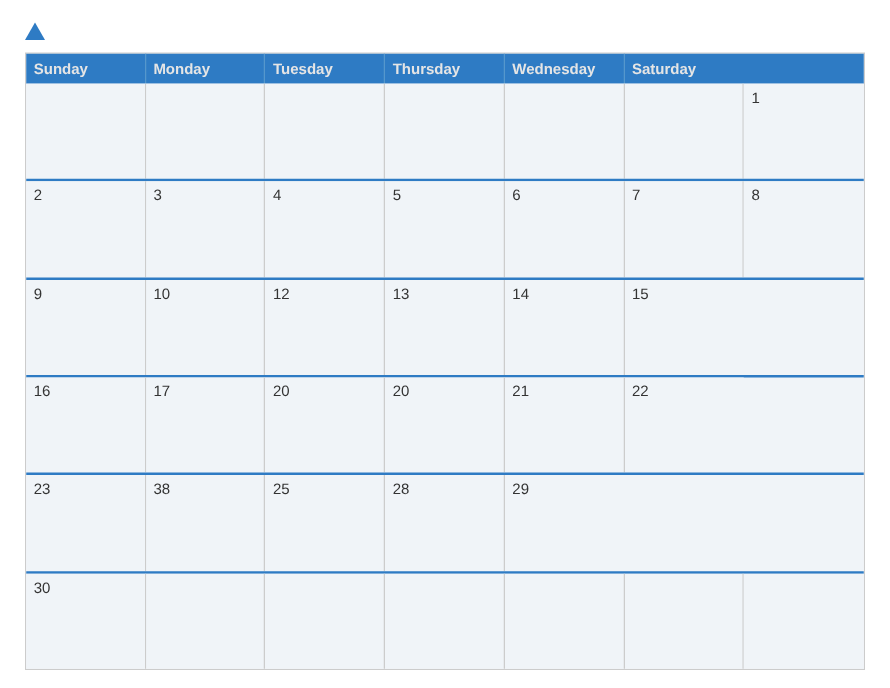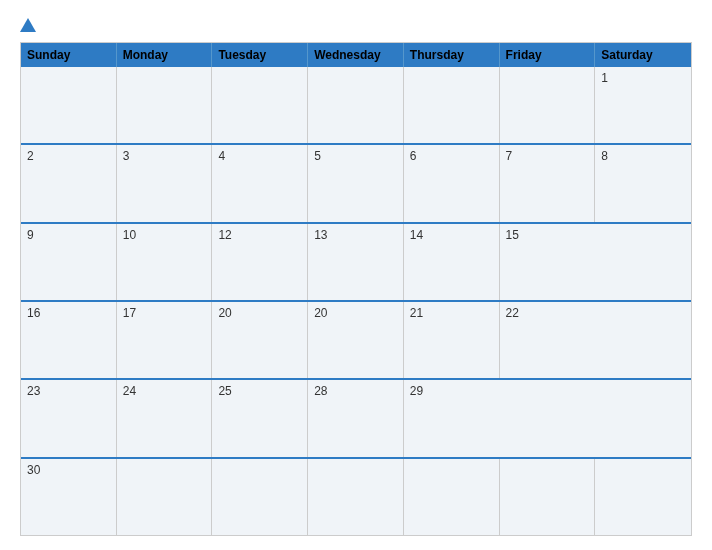--- a/index.html
+++ b/index.html
@@ -64,21 +64,21 @@
       display: flex;
       flex-direction: column;
       border: 1px solid #ccc;
     }
     .cal-header {
       display: grid;
       grid-template-columns: repeat(7, 1fr);
       background: #2e7bc4;
     }
     .cal-header-cell {
-      color: #000000;
+      color: #e5e5e5;
       font-size: 12px;
       font-weight: bold;
       text-align: left;
       padding: 5px 6px;
       border-right: 1px solid #5597cc;
     }
     .cal-header-cell:last-child {
       border-right: none;
     }
     .cal-body {
@@ -129,23 +129,22 @@
       </div>
     </div>
     <div class="title"></div>
   </div>
 
   <div class="calendar">
     <div class="cal-header">
     <div class="cal-header-cell">Sunday</div>
         <div class="cal-header-cell">Monday</div>
         <div class="cal-header-cell">Tuesday</div>
+        <div class="cal-header-cell">Thursday</div>
         <div class="cal-header-cell">Wednesday</div>
-        <div class="cal-header-cell">Thursday</div>
-        <div class="cal-header-cell">Friday</div>
         <div class="cal-header-cell">Saturday</div>
       </div>
     <div class="cal-body">
     <div class="cal-row">
           <div class="cal-cell empty"></div>
           <div class="cal-cell empty"></div>
           <div class="cal-cell empty"></div>
           <div class="cal-cell empty"></div>
           <div class="cal-cell empty"></div>
           <div class="cal-cell empty"></div>
@@ -171,21 +170,21 @@
         <div class="cal-row">
           <div class="cal-cell"><span class="day-num">16</span></div>
           <div class="cal-cell"><span class="day-num">17</span></div>
           <div class="cal-cell"><span class="day-num">20</span></div>
           <div class="cal-cell"><span class="day-num">20</span></div>
           <div class="cal-cell"><span class="day-num">21</span></div>
           <div class="cal-cell"><span class="day-num">22</span></div>
         </div>
         <div class="cal-row">
           <div class="cal-cell"><span class="day-num">23</span></div>
-          <div class="cal-cell"><span class="day-num">24</span></div>
+          <div class="cal-cell"><span class="day-num">38</span></div>
           <div class="cal-cell"><span class="day-num">25</span></div>
           <div class="cal-cell"><span class="day-num">28</span></div>
           <div class="cal-cell"><span class="day-num">29</span></div>
         </div>
         <div class="cal-row">
           <div class="cal-cell"><span class="day-num">30</span></div>
           <div class="cal-cell empty"></div>
           <div class="cal-cell empty"></div>
           <div class="cal-cell empty"></div>
           <div class="cal-cell empty"></div>

